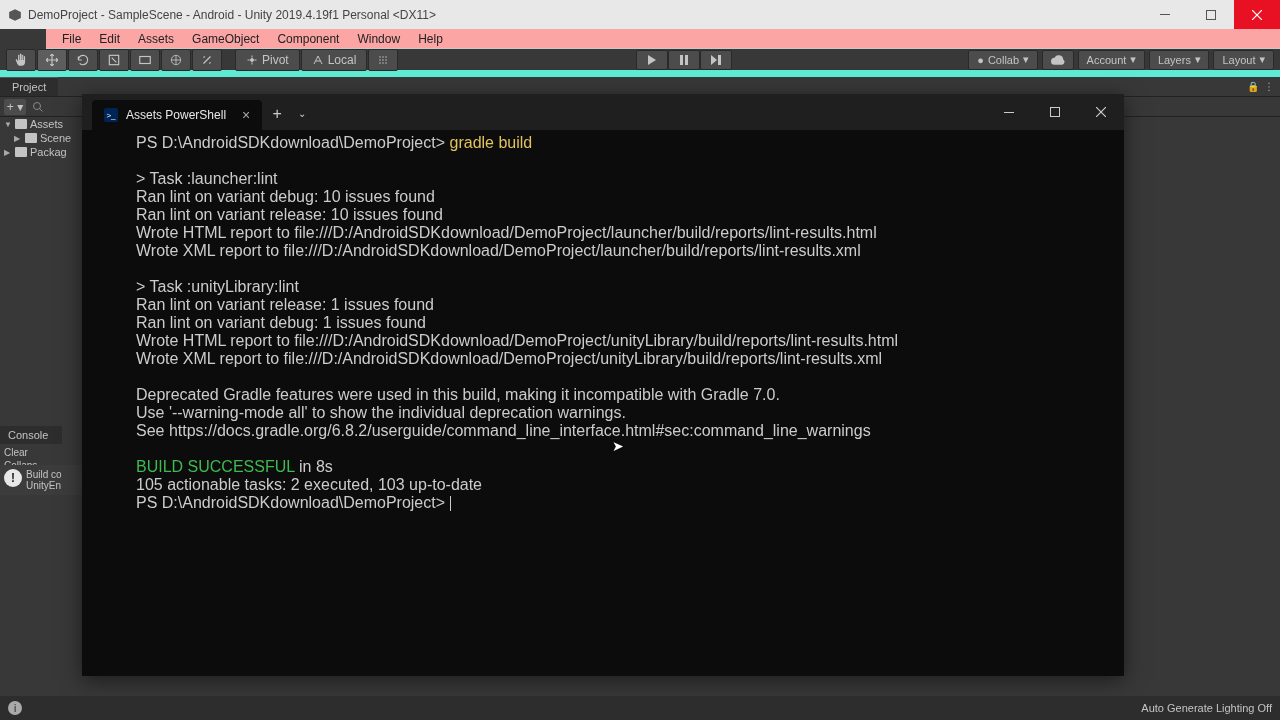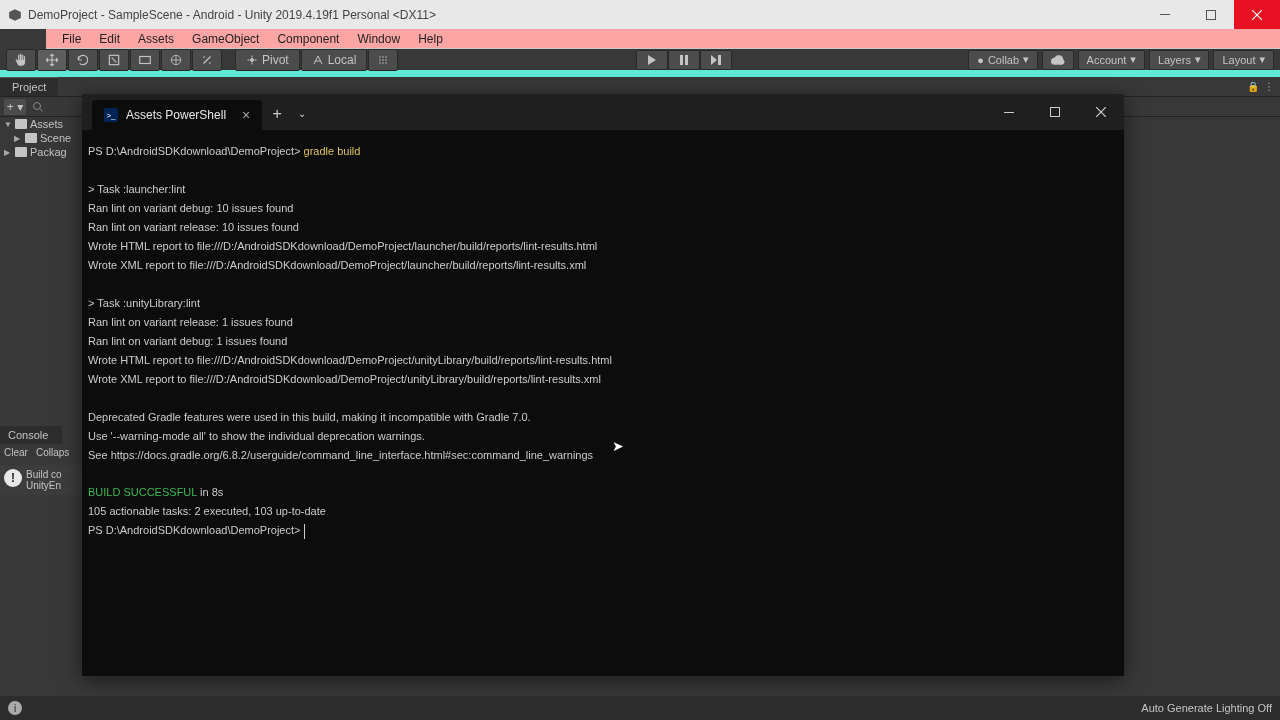--- a/index.html
+++ b/index.html
@@ -39,36 +39,36 @@
 
 
 .sidebar { position: absolute; left: 0; top: 117px; width: 82px; bottom: 30px; background: #383838; color: #c4c4c4; font-size: 11px; overflow: hidden; }
 .tree-line { display: flex; align-items: center; gap: 3px; padding: 1px 4px; }
 .folder-ico { width: 12px; height: 10px; background: #c4c4c4; border-radius: 1px; display: inline-block; }
 .tri { font-size: 8px; color: #aaa; width: 8px; }
 
 
 .console-tab { position: absolute; left: 0; top: 426px; width: 62px; height: 20px; }
 .console-row { background: #2d2d2d; color: #c4c4c4; font-size: 11px; padding: 3px 8px; }
-.console-tools { position: absolute; left: 0; top: 446px; width: 82px; height: 18px; background: #383838; display: flex; font-size: 10px; color: #c4c4c4; }
+.console-tools { position: absolute; left: 0; top: 446px; width: 82px; height: 18px; background: #383838; display: flex; font-size: 10px; color: #c4c4c4; flex-direction: column; }
 .console-tools span { padding: 1px 4px; }
 .console-msg { position: absolute; left: 0; top: 465px; width: 82px; background: #3c3c3c; color: #c4c4c4; font-size: 10px; padding: 4px; display: flex; gap: 4px; }
 .info-ico { width: 18px; height: 18px; border-radius: 50%; background: #e8e8e8; color: #222; display: flex; align-items: center; justify-content: center; font-weight: bold; font-size: 12px; flex-shrink: 0; }
 
 
 .terminal { position: absolute; left: 82px; top: 94px; width: 1042px; height: 582px; background: #0c0c0c; box-shadow: 0 4px 20px rgba(0,0,0,0.5); display: flex; flex-direction: column; }
 .term-titlebar { height: 36px; background: #1f1f1f; display: flex; align-items: center; }
 .term-tab { height: 30px; margin-top: 6px; margin-left: 10px; background: #0c0c0c; color: #e8e8e8; font-size: 12px; display: flex; align-items: center; padding: 0 12px; gap: 8px; border-radius: 4px 4px 0 0; }
 .ps-icon { width: 14px; height: 14px; background: #012456; color: #fff; font-size: 8px; display: flex; align-items: center; justify-content: center; border-radius: 2px; }
 .term-tab .x { color: #aaa; margin-left: 8px; font-size: 14px; }
 .term-newtab { width: 30px; height: 30px; margin-top: 3px; color: #ccc; display: flex; align-items: center; justify-content: center; font-size: 16px; }
 .term-dd { width: 20px; height: 30px; margin-top: 3px; color: #ccc; display: flex; align-items: center; justify-content: center; font-size: 10px; }
 .term-titlebar .spacer { flex: 1; }
 .term-winbtn { width: 46px; height: 36px; display: flex; align-items: center; justify-content: center; color: #ccc; font-size: 11px; }
-.term-body { flex: 1; padding: 12px 6px; font-family: "Cascadia Mono", Consolas, monospace; font-size: 11px; color: #cccccc; line-height: 18px; white-space: pre; overflow: hidden; position: relative; }
+.term-body { flex: 1; padding: 4px 6px; font-family: "Cascadia Mono", Consolas, monospace; font-size: 16px; color: #cccccc; line-height: 18px; white-space: pre; overflow: hidden; position: relative; margin-left: 48px; }
 .term-body .green { color: #3fb950; }
 .term-body .yellow { color: #e2c25a; }
 .cursor { display: inline-block; width: 1px; height: 15px; background: #ccc; vertical-align: middle; }
 .mouse-ptr { position: absolute; left: 612px; top: 438px; color: #fff; font-size: 14px; pointer-events: none; }
 
 
 .status-bar { position: absolute; bottom: 0; left: 0; right: 0; height: 24px; background: #2d2d2d; color: #c4c4c4; font-size: 11px; display: flex; align-items: center; padding: 0 8px; }
 .status-bar .info-i { width: 14px; height: 14px; border-radius: 50%; background: #aaa; color: #222; display: flex; align-items: center; justify-content: center; font-size: 10px; margin-right: 6px; }
 .status-bar .spacer { flex: 1; }
 

